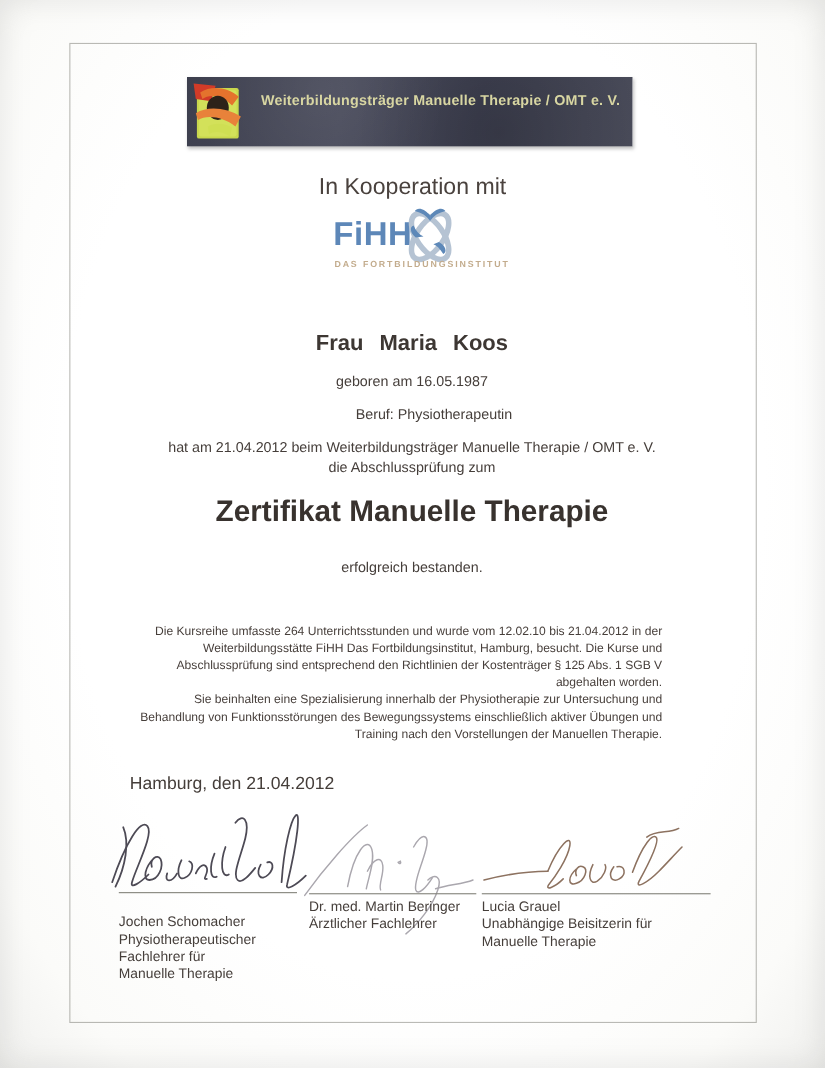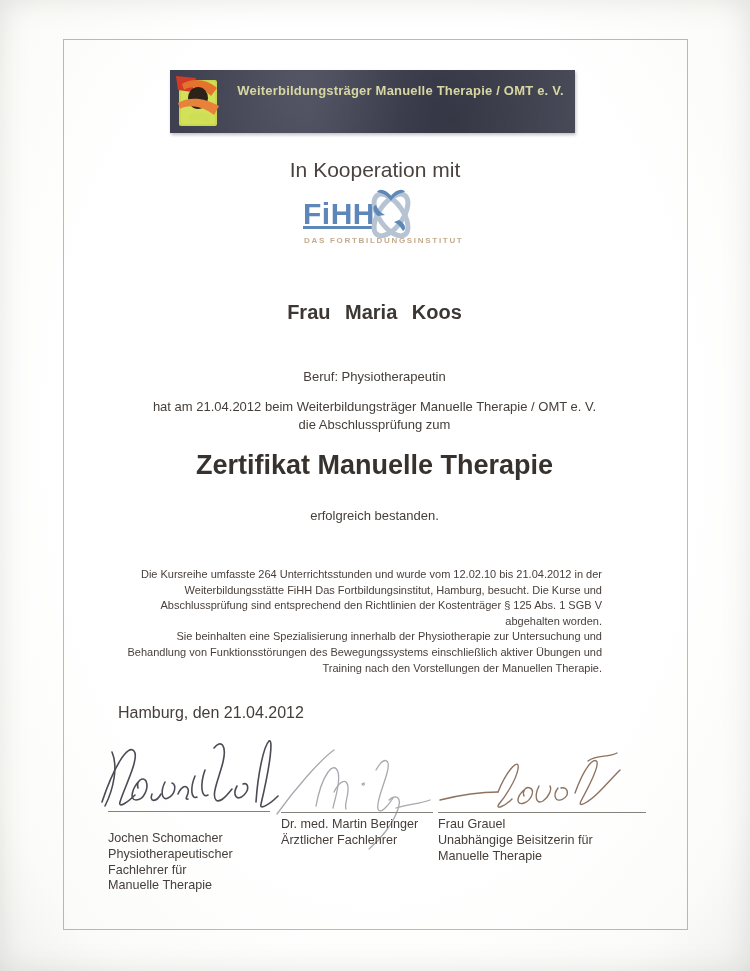--- a/index.html
+++ b/index.html
@@ -37,36 +37,36 @@
     color:#d8d6a2;text-align:center;
   }
   
   .kooperation{
     position:absolute;left:0;right:0;top:158px;
     text-align:center;font-size:21px;color:#4a423e;
   }
   .fihh{position:absolute;left:303px;top:196px;width:280px;height:84px;}
   .fihh-name{
     position:absolute;left:0;top:1px;
-    font-size:30px;font-weight:bold;letter-spacing:.5px;color:#5d87b8;text-decoration:underline;
+    font-size:30px;font-weight:bold;letter-spacing:.5px;color:#5d87b8;
   }
   .fihh-mark{position:absolute;left:60px;top:-14px;width:56px;height:66px;}
   .fihh-sub{
     position:absolute;left:1px;top:40px;
     font-size:8px;letter-spacing:1.7px;color:#c3ac8d;font-weight:bold;
   }
   .fihh-tagline{
     position:absolute;left:52px;top:55px;
     font-size:8.5px;font-style:italic;color:#7d93ab;line-height:12px;
   }
   
   .center-text{position:absolute;left:63px;width:623px;text-align:center;}
   .recipient-name{top:301px;font-size:20px;font-weight:bold;word-spacing:9px;color:#3d3733;}
   .birth{top:339px;font-size:13px;}
-  .profession{top:369px;font-size:13px;}
+  .profession{top:369px;font-size:13px;padding-left:20px;}
   .statement{top:398px;font-size:13px;line-height:18px;}
   .cert-title{top:450px;font-size:27px;font-weight:bold;color:#38322e;}
   .result{top:508px;font-size:13px;}
   
   .body-text{
     position:absolute;left:118px;top:567px;width:484px;
     font-size:11px;line-height:15.6px;color:#473f3b;text-align:right;
   }
   .date-line{position:absolute;left:118px;top:704px;font-size:16px;}
   
@@ -119,20 +119,21 @@
         <path d="M28,14 C23,7 16,6 14,10 C20,11 25,14 28,19 Z"></path>
         <path d="M28,14 C33,7 40,6 42,10 C36,11 31,14 28,19 Z"></path>
         <path d="M15,34 C10,30 9,24 13,23 C15,28 18,31 22,33 Z"></path>
         <path d="M36,38 C42,41 44,47 40,49 C37,44 34,41 31,40 Z"></path>
       </g>
     </svg>
     <div class="fihh-sub">DAS FORTBILDUNGSINSTITUT</div>
   </div>
 
   <div class="center-text recipient-name">Frau Maria Koos</div>
+  <div class="center-text birth">geboren am 16.05.1987</div>
   <div class="center-text profession">Beruf: Physiotherapeutin</div>
   <div class="center-text statement">
     <div>hat am 21.04.2012 beim Weiterbildungsträger Manuelle Therapie / OMT e. V.</div>
     <div>die Abschlussprüfung zum</div>
   </div>
 
   <div class="center-text cert-title">Zertifikat Manuelle Therapie</div>
   <div class="center-text result">erfolgreich bestanden.</div>
 
   <div class="body-text">
@@ -188,18 +189,18 @@
     <div>Jochen Schomacher</div>
     <div>Physiotherapeutischer</div>
     <div>Fachlehrer für</div>
     <div>Manuelle Therapie</div>
   </div>
   <div class="signer signer-2">
     <div>Dr. med. Martin Beringer</div>
     <div>Ärztlicher Fachlehrer</div>
   </div>
   <div class="signer signer-3">
-    <div>Frau Grauel</div>
+    <div>Lucia Grauel</div>
     <div>Unabhängige Beisitzerin für</div>
     <div>Manuelle Therapie</div>
   </div>
 
 </div>
 
 </body></html>

